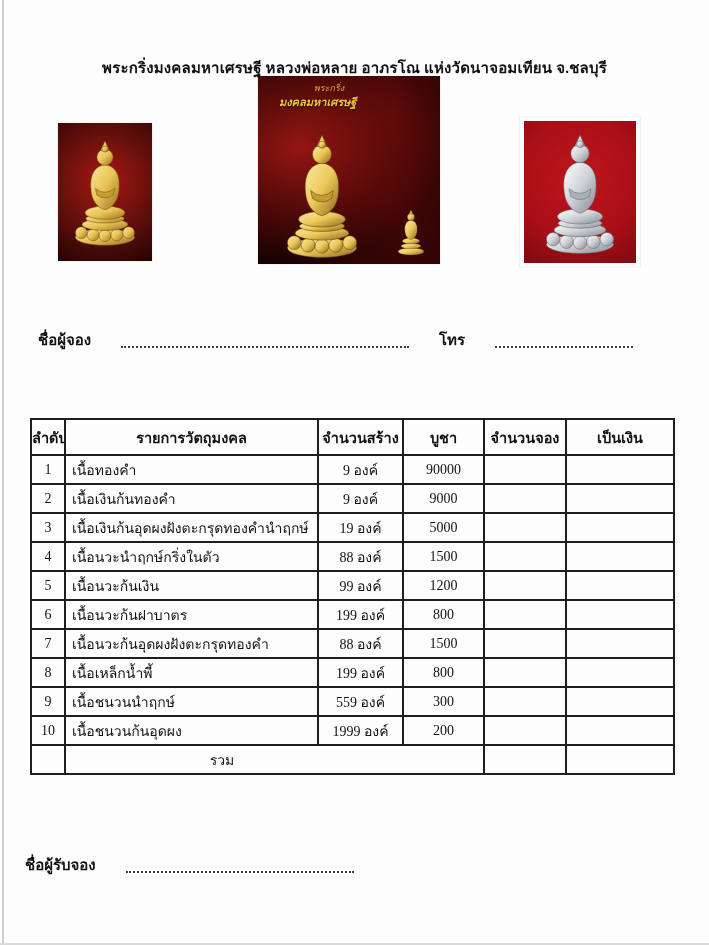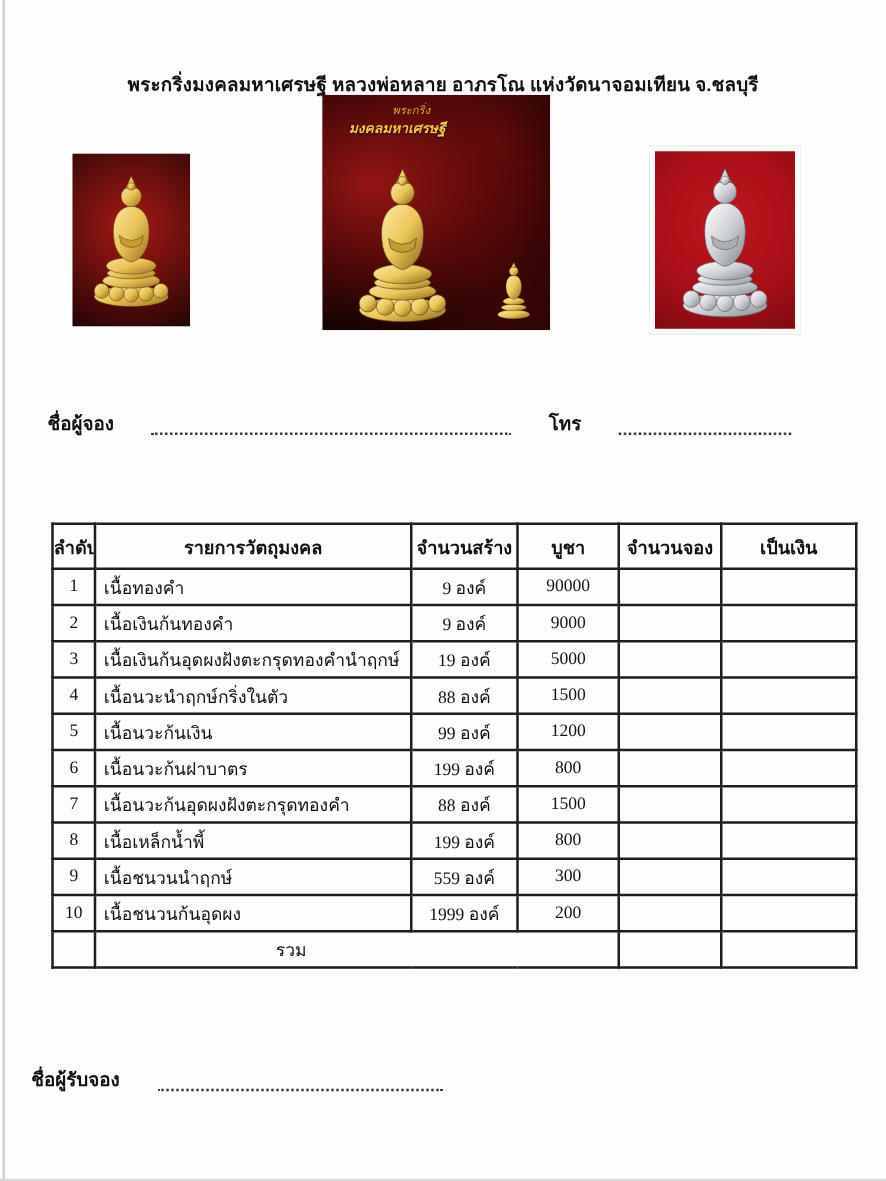--- a/index.html
+++ b/index.html
@@ -58,21 +58,21 @@
   .form-line{position:absolute;display:flex;align-items:flex-end;height:22px;gap:29px;}
   .form-label{font-size:15px;font-weight:bold;white-space:nowrap;line-height:1;}
   .dots{border-bottom:2px dotted #3c3c3c;height:4px;flex:1 1 auto;margin:0 1px;}
   .dots.fixed{flex:0 0 auto;}
   .line-name{left:38px;top:326px;width:596px;}
   .line-address{left:38px;top:363px;width:600px;}
   .line-receiver{left:25px;top:851px;width:330px;}
 
   
   table.order{
-    position:absolute;left:41px;top:418px;width:643px;
+    position:absolute;left:30px;top:418px;width:643px;
     border-collapse:collapse;table-layout:fixed;
   }
   table.order th,table.order td{
     border:2px solid #1e1e1e;padding:0;overflow:hidden;white-space:nowrap;
   }
   table.order th{height:34px;font-size:14.5px;font-weight:bold;text-align:center;}
   table.order td{height:27px;font-size:14px;}
   .c-no{text-align:center;}
   .c-item{text-align:left;padding-left:6px !important;}
   .c-qty,.c-price{text-align:center;}

